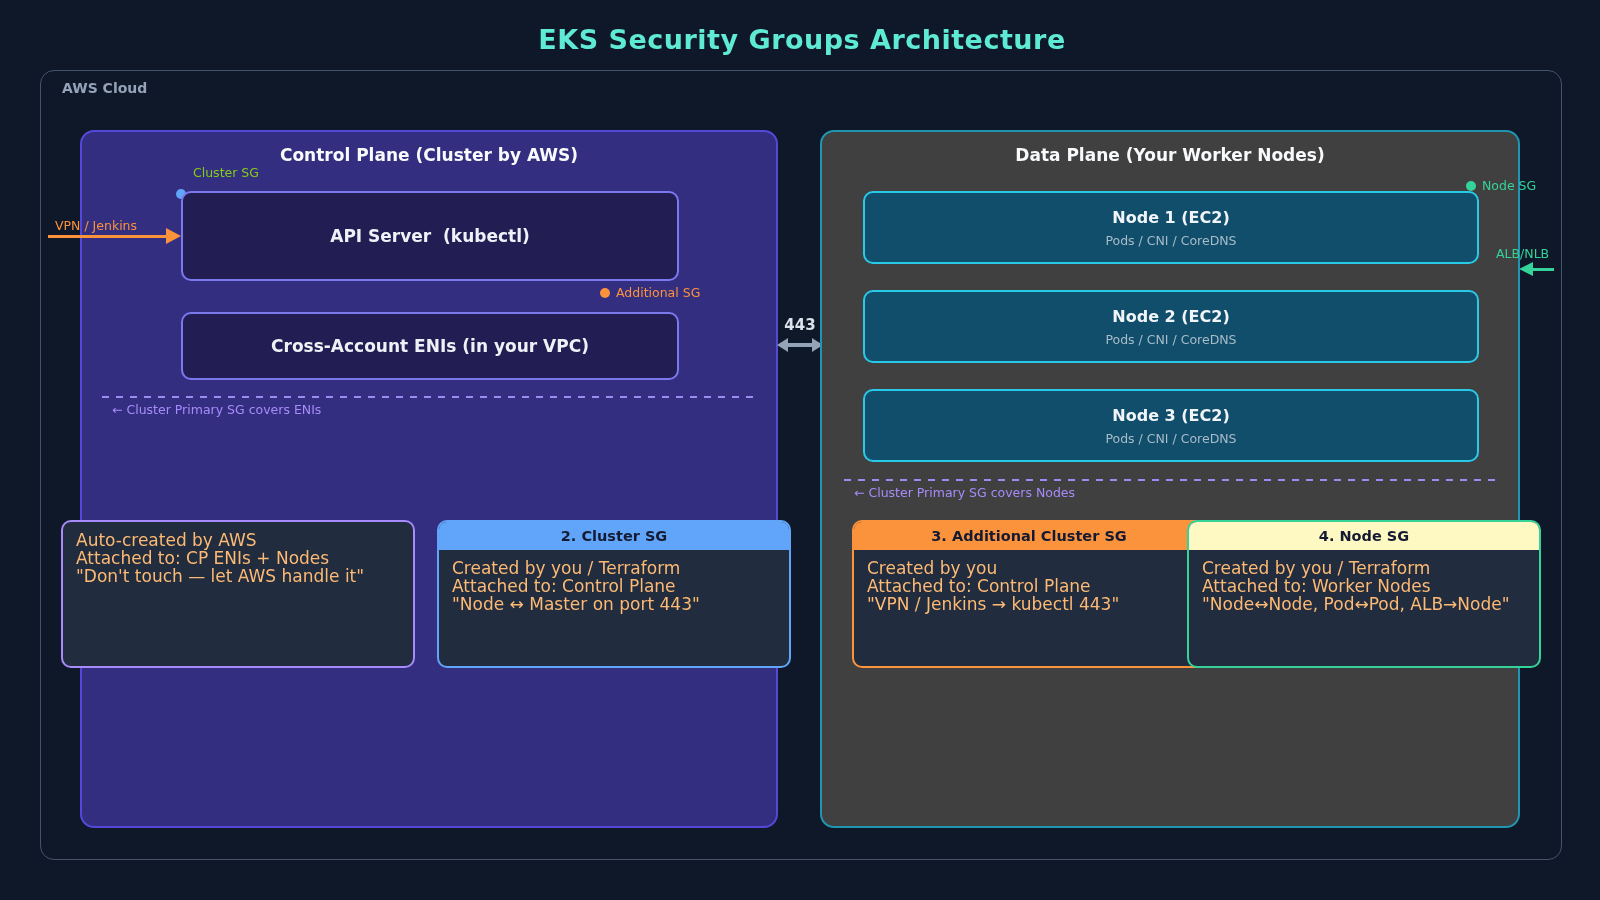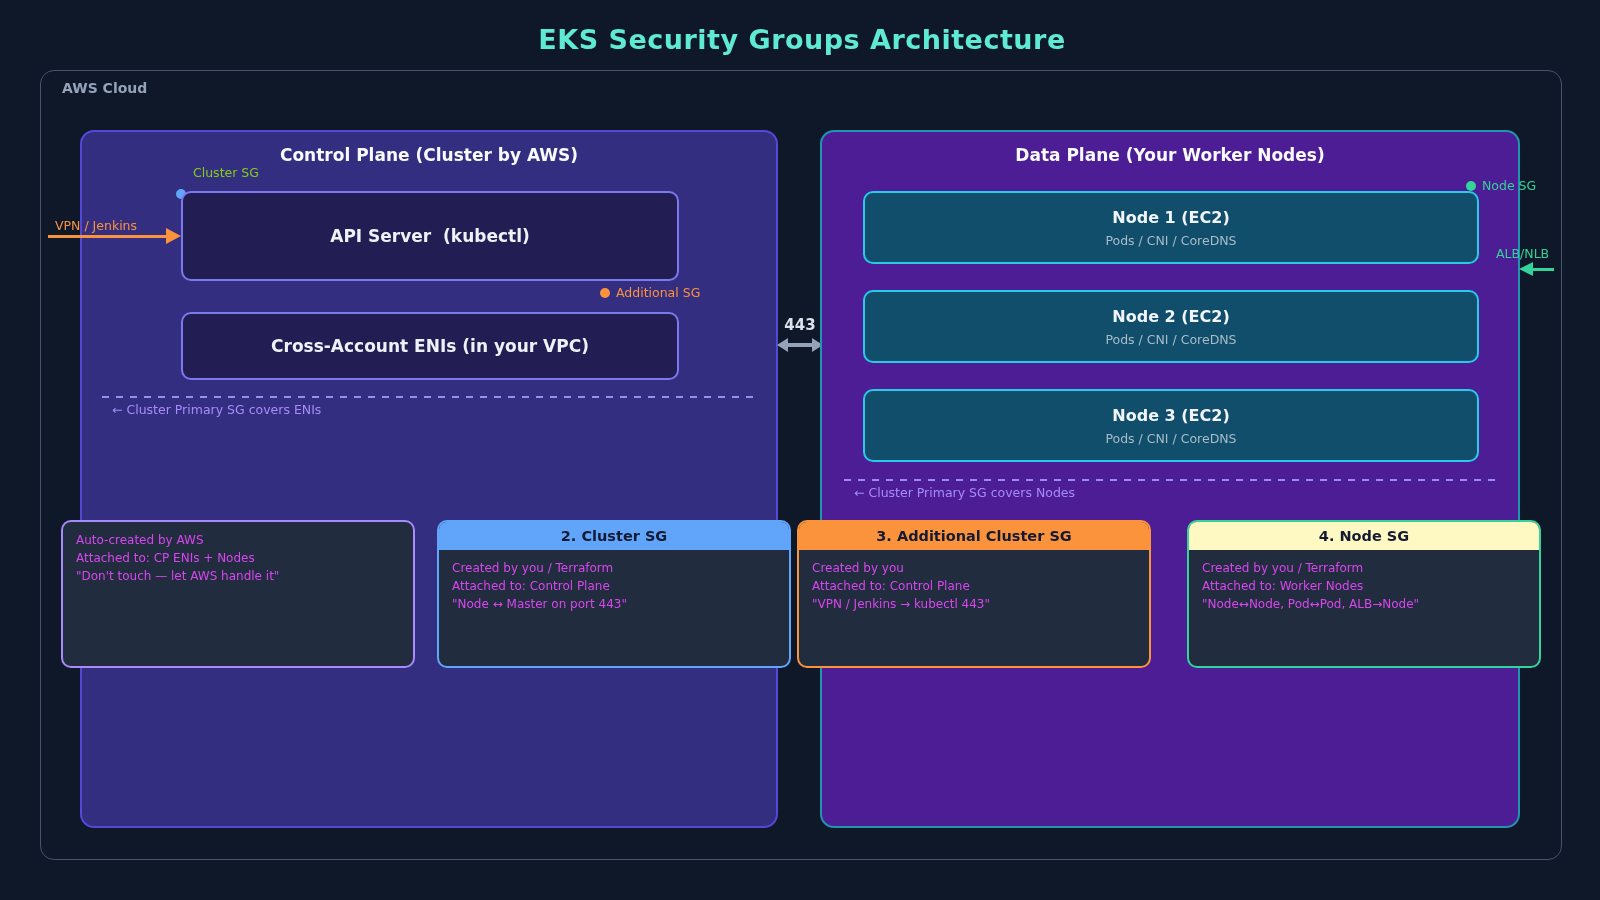--- a/index.html
+++ b/index.html
@@ -15,21 +15,21 @@
     color:#5eead4; letter-spacing:0.5px;
   }
   .aws-cloud {
     position:absolute; left:40px; top:70px; width:1522px; height:790px;
     border:1.5px solid #44546a; border-radius:14px;
   }
   .aws-label { position:absolute; left:21px; top:9px; font-size:14px; font-weight:bold; color:#94a3b8; }
 
   .panel { position:absolute; top:130px; height:698px; border-radius:14px; }
   .panel-cp { left:80px;  width:698px; background:#342e81; border:2px solid #5348d8; }
-  .panel-dp { left:820px; width:700px; background:#4c1d95; border:2px solid #2095b0; }
+  .panel-dp { left:820px; width:700px; background:#404040; border:2px solid #2095b0; }
   .panel-title {
     position:absolute; left:0; top:13px; width:100%; text-align:center;
     font-size:17px; font-weight:bold; color:#f8fafc;
   }
 
   .inner-box {
     position:absolute; border-radius:10px; display:flex;
     flex-direction:column; align-items:center; justify-content:center;
   }
   .cp-box { background:#221d52; border:2px solid #7c79ef; left:99px; width:498px; }
@@ -52,21 +52,21 @@
   .tri { position:absolute; width:0; height:0; border-style:solid; }
 
   .port-label { position:absolute; left:770px; top:316px; width:60px; text-align:center;
     font-size:15px; font-weight:bold; color:#dbe2ec; }
 
   .legend-card { position:absolute; top:520px; width:354px; height:148px;
     border-radius:10px; border:2px solid; background:#212c3e; overflow:hidden; }
   .card-header { height:28px; line-height:28px; text-align:center;
     font-size:14.5px; font-weight:bold; color:#151a33; }
   .card-body { padding:9px 13px; }
-  .card-line { font-size:12px; color:#d946ef; line-height:18px; white-space:nowrap; }
+  .card-line { font-size:17px; color:#fdba74; line-height:18px; white-space:nowrap; }
 </style>
 </head>
 <body>
 
 <div class="stage">
 
   <div class="page-title">EKS Security Groups Architecture</div>
 
   <div class="aws-cloud">
     <div class="aws-label">AWS Cloud</div>
@@ -139,21 +139,21 @@
 
   <div class="legend-card" style="left: 437px; border-color: rgb(96, 165, 250);">
     <div class="card-header" style="background: rgb(96, 165, 250);">2. Cluster SG</div>
     <div class="card-body">
       <div class="card-line">Created by you / Terraform</div>
       <div class="card-line">Attached to: Control Plane</div>
       <div class="card-line">"Node ↔ Master on port 443"</div>
     </div>
   </div>
 
-  <div class="legend-card" style="left: 797px; border-color: rgb(251, 146, 60);">
+  <div class="legend-card" style="left: 852px; border-color: rgb(251, 146, 60);">
     <div class="card-header" style="background: rgb(251, 146, 60);">3. Additional Cluster SG</div>
     <div class="card-body">
       <div class="card-line">Created by you</div>
       <div class="card-line">Attached to: Control Plane</div>
       <div class="card-line">"VPN / Jenkins → kubectl 443"</div>
     </div>
   </div>
 
   <div class="legend-card" style="left: 1187px; border-color: rgb(52, 211, 153);">
     <div class="card-header" style="background: #fef9c3;">4. Node SG</div>

